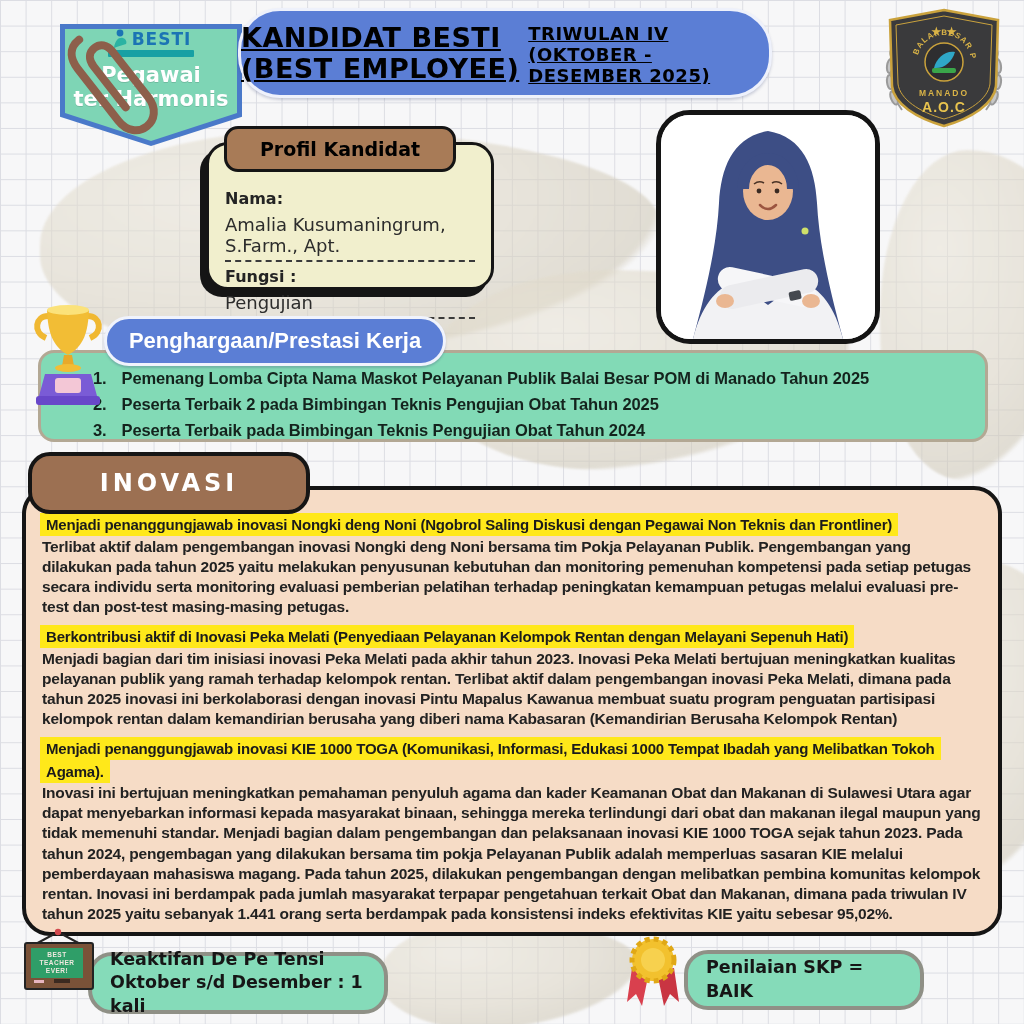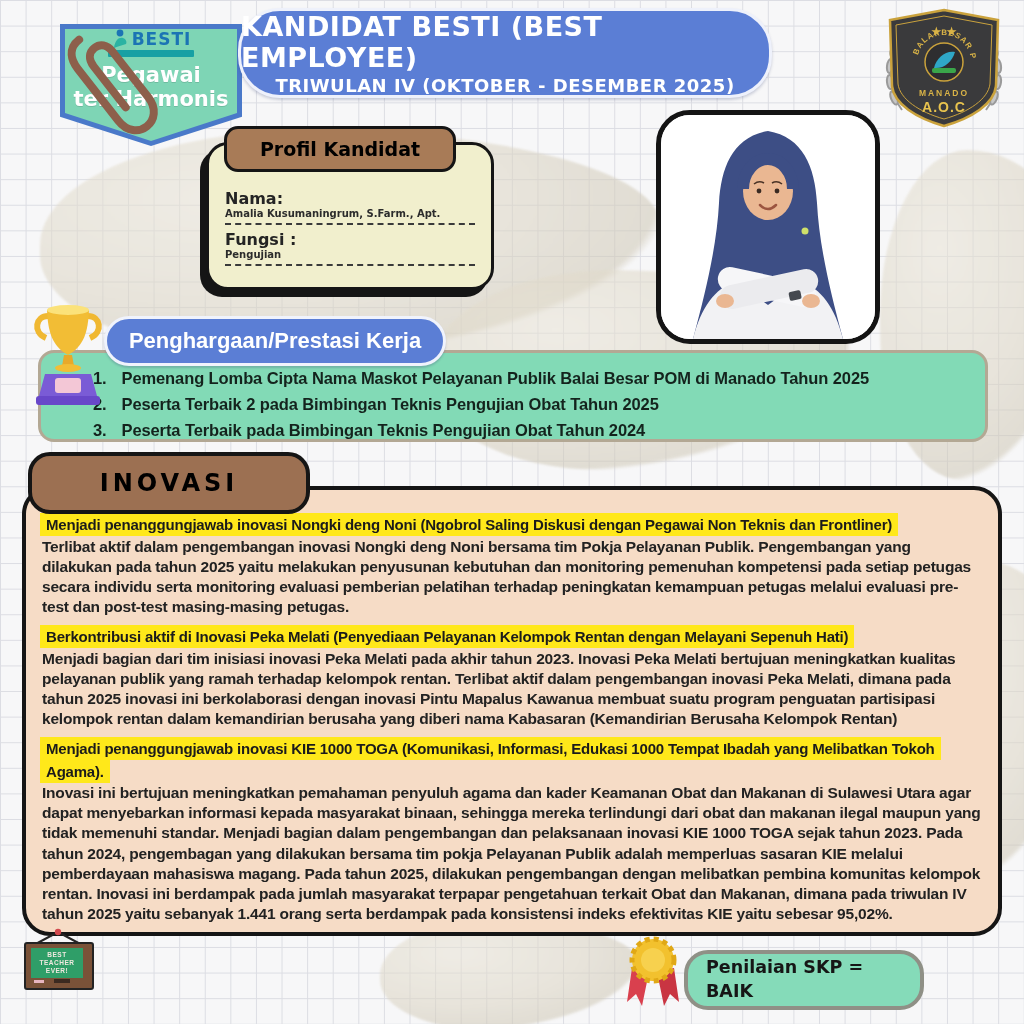--- a/index.html
+++ b/index.html
@@ -18,46 +18,46 @@
   .tl-shield-inner{width:100%;height:100%;background:#7ed5b5;
     clip-path:polygon(0 0,100% 0,100% 75%,50% 100%,0 75%);text-align:center;}
   .besti-logo{display:flex;align-items:center;justify-content:center;gap:3px;}
   .besti-word{font-size:17px;font-weight:bold;color:#1b74b4;letter-spacing:1px;font-family:"DejaVu Sans",sans-serif;}
   .besti-tag{margin:1px auto 0;width:86px;height:7px;background:#18a0a4;border-radius:1px;}
   .tl-label{color:#fff;font-family:"DejaVu Sans",sans-serif;font-weight:bold;font-size:21px;line-height:1.15;margin-top:6px;text-shadow:0 1px 0 rgba(0,0,0,.12);}
   
   .clip{left:58px;top:-2px;}
   
   .banner{left:238px;top:8px;width:528px;height:84px;background:#5b7ed5;border:3px solid #eef1fb;
-    border-radius:42px;box-shadow:0 2px 3px rgba(60,70,120,.25);display:flex;flex-direction:column;justify-content:center;align-items:center;color:#ffffff;}
+    border-radius:42px;box-shadow:0 2px 3px rgba(60,70,120,.25);display:flex;flex-direction:row;justify-content:center;align-items:center;color:#000000;text-decoration:underline;}
   .banner-l1{font-family:"DejaVu Sans",sans-serif;font-weight:bold;font-size:27px;letter-spacing:.5px;}
   .banner-l2{font-family:"DejaVu Sans",sans-serif;font-weight:bold;font-size:18px;letter-spacing:.5px;margin-top:2px;}
   
   .crest{left:876px;top:6px;width:136px;height:124px;}
   
   .pcard{left:206px;top:142px;width:288px;height:148px;background:#f1efcd;border:3px solid #151515;
     border-radius:22px;box-shadow:-6px 7px 0 #151515;padding:44px 16px 10px;box-sizing:border-box;}
   .ptab{left:224px;top:126px;width:226px;height:40px;background:#a87b57;border:3px solid #151515;border-radius:14px;
     display:flex;align-items:center;justify-content:center;color:#000000;font-family:"DejaVu Sans",sans-serif;font-weight:bold;font-size:19px;z-index:3;}
   .plabel{font-family:"DejaVu Sans",sans-serif;font-weight:bold;font-size:16px;color:#242424;}
-  .pvalue{font-family:"DejaVu Sans",sans-serif;font-weight:bold;font-size:10px;color:#2c2c2c;margin-top:0;}
+  .pvalue{font-family:"DejaVu Sans",sans-serif;font-weight:normal;font-size:18px;color:#2c2c2c;margin-top:6px;}
   .dashed{border-bottom:2px dashed #3a3a3a;margin:4px 0 5px;}
   
   .photo{left:656px;top:110px;width:224px;height:234px;background:#fff;border:5px solid #141414;border-radius:34px;overflow:hidden;box-sizing:border-box;}
   
   .trophy{left:26px;top:298px;z-index:4;}
   .award-pill{left:104px;top:316px;width:336px;height:44px;background:#5b7ed5;border:3px solid #f0f3fc;border-radius:26px;
     display:flex;align-items:center;justify-content:center;color:#fff;font-weight:bold;font-size:22px;z-index:3;box-shadow:0 2px 2px rgba(60,70,120,.25);}
   .award-box{left:38px;top:350px;width:950px;height:92px;background:#82dab6;border:3px solid #b3a894;border-radius:16px;
     padding:16px 16px 10px 52px;box-sizing:border-box;z-index:2;}
   .award-item{font-weight:bold;font-size:16.5px;color:#14231d;margin-bottom:7px;letter-spacing:-.1px;}
   .award-num{display:inline-block;min-width:24px;}
   
   .inv-tab{left:28px;top:452px;width:274px;height:54px;background:#9c7052;border:4px solid #151515;border-radius:22px;
-    display:flex;align-items:center;justify-content:center;color:#000000;font-family:"DejaVu Sans",sans-serif;font-weight:bold;font-size:24px;letter-spacing:4px;z-index:3;}
+    display:flex;align-items:center;justify-content:center;color:#ffffff;font-family:"DejaVu Sans",sans-serif;font-weight:bold;font-size:24px;letter-spacing:4px;z-index:3;}
   .inv-box{left:22px;top:486px;width:980px;height:450px;background:#f6dcc6;border:4px solid #151515;border-radius:28px;
     padding:24px 14px 8px;box-sizing:border-box;z-index:2;}
   .hl{display:inline;background:#ffe81a;color:#1b1b1b;font-weight:bold;font-size:15px;line-height:1.5;
     padding:3px 6px;border-radius:0;box-decoration-break:clone;-webkit-box-decoration-break:clone;letter-spacing:-.2px;}
   .para{font-weight:bold;font-size:15.5px;line-height:1.3;color:#222;margin:0 2px 9px;letter-spacing:-.2px;}
   
   .foot-box{background:#85dbb9;border:4px solid #8f9086;border-radius:24px;box-sizing:border-box;
     display:flex;flex-direction:column;justify-content:center;padding:6px 18px;}
   .fb-left{left:88px;top:952px;width:300px;height:62px;}
   .fb-right{left:684px;top:950px;width:240px;height:60px;align-items:flex-start;}
@@ -230,20 +230,24 @@
       <div class="chalk-board">
         <div class="chalk-text">BEST
 TEACHER
 EVER!</div>
       </div>
       <div class="chalk-tray1"></div>
       <div class="chalk-tray2"></div>
     </div>
   </div>
 
+  <div class="abs foot-box fb-left">
+    <div class="foot-text">Keaktifan De Pe Tensi</div>
+    <div class="foot-text">Oktober s/d Desember : 1 kali</div>
+  </div>
 
   <svg class="abs medal" width="62" height="82" viewBox="0 0 62 82">
     <polygon points="10,36 27,40 20,74 14,62 5,70" fill="#d9404e"></polygon>
     <polygon points="52,36 35,40 42,74 48,62 57,70" fill="#c93542"></polygon>
     <circle cx="31" cy="28" r="21" fill="#f2c12e" stroke="#e0a816" stroke-width="5" stroke-dasharray="5 4"></circle>
     <circle cx="31" cy="28" r="18" fill="#f2c12e"></circle>
     <circle cx="31" cy="28" r="12" fill="#f7d14e"></circle>
   </svg>
 
   <div class="abs foot-box fb-right">

